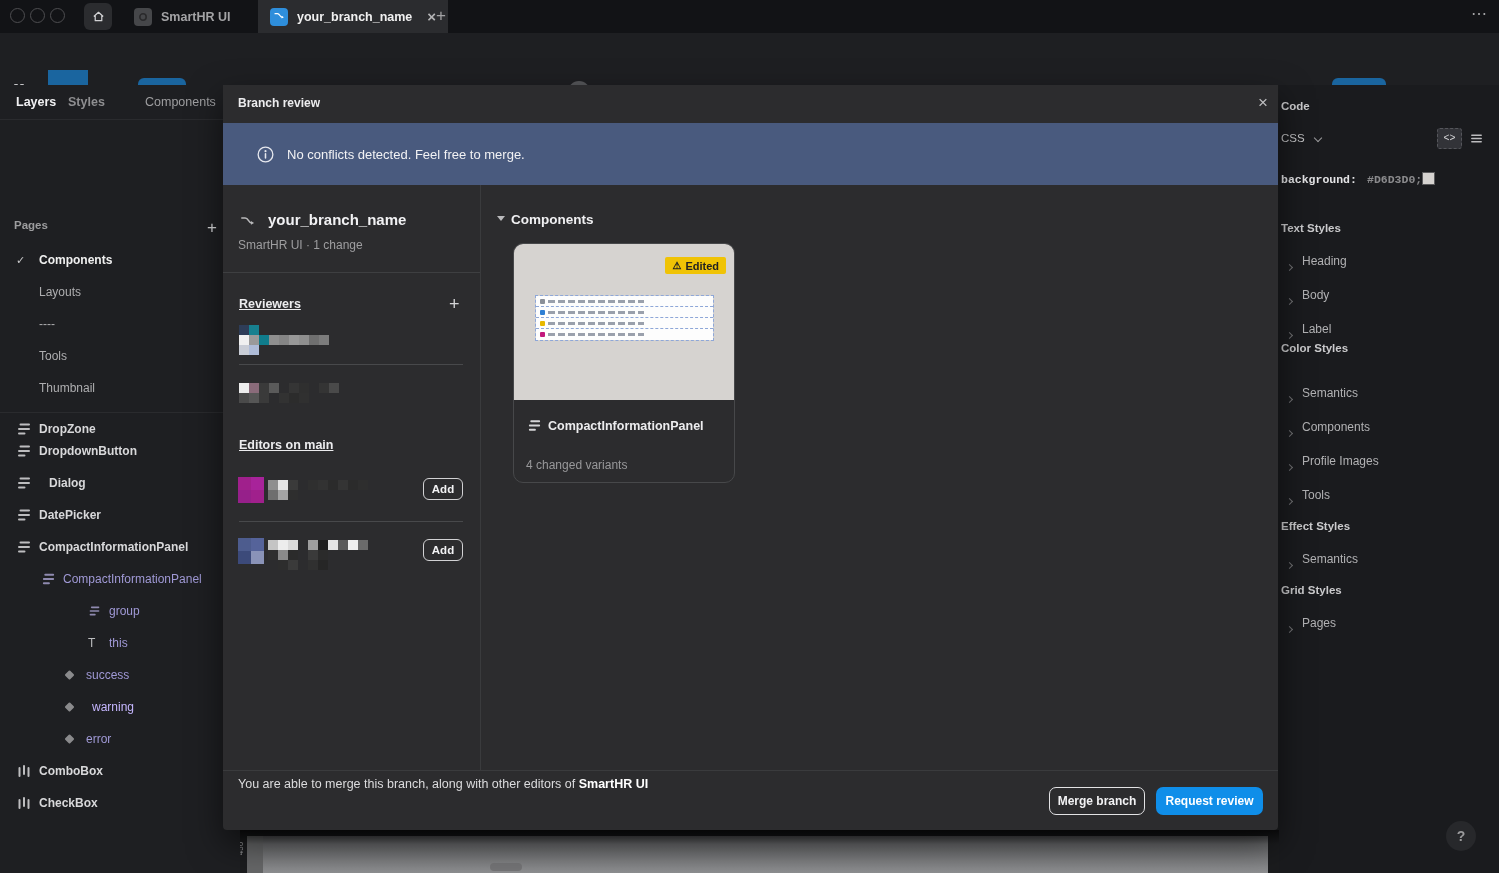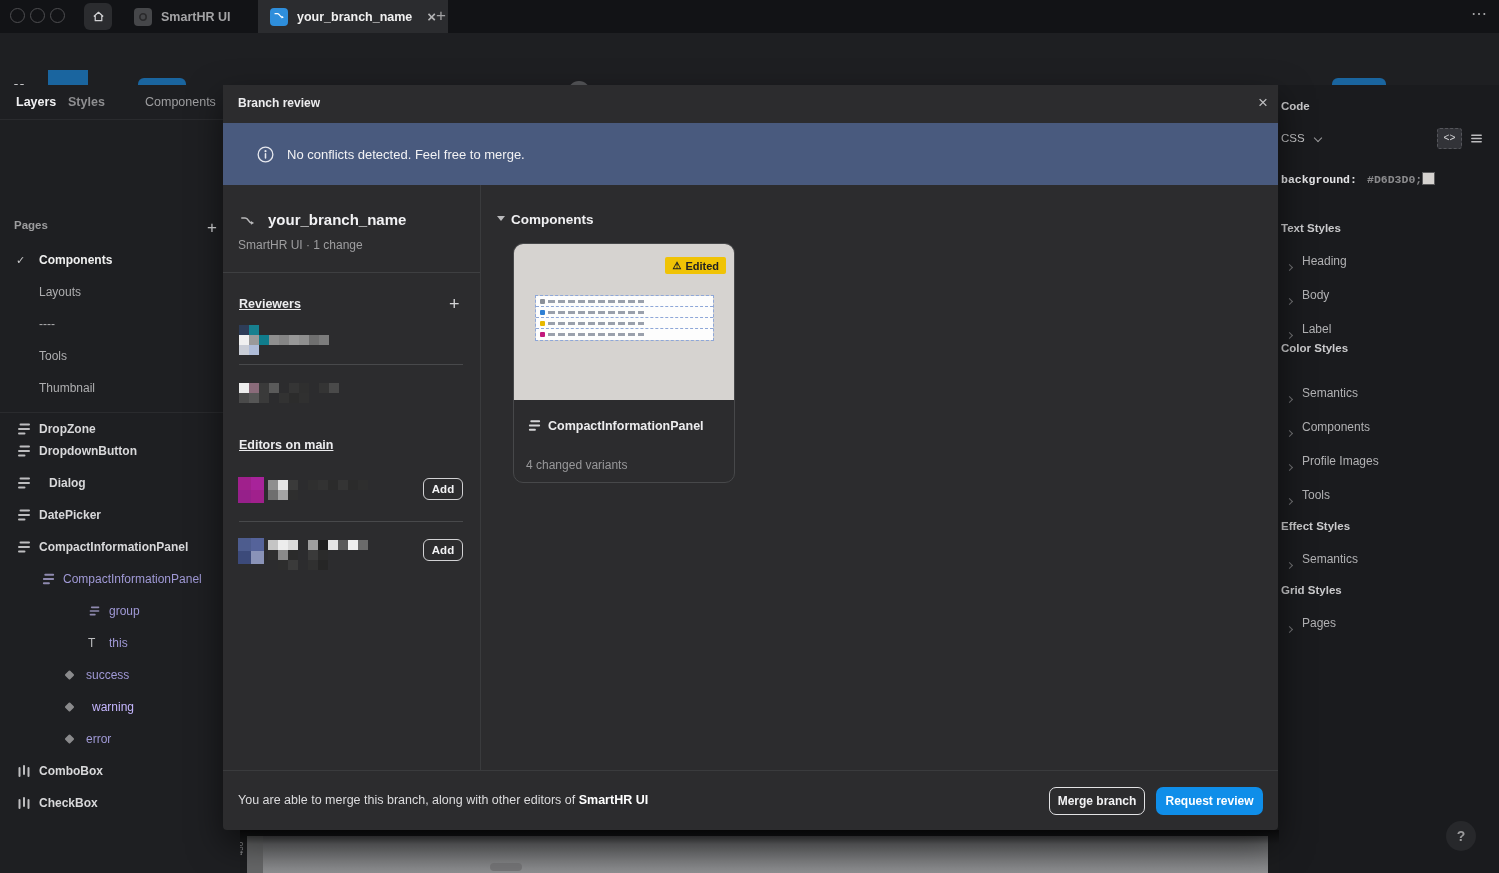--- a/index.html
+++ b/index.html
@@ -94,21 +94,21 @@
   .badge { position:absolute; right:8px; top:13px; height:17px; padding:0 7px; border-radius:2px; color:#222; font-size:11px; font-weight:700; display:flex; align-items:center; gap:4px; }
   .mini-rows { position:absolute; left:22px; top:52px; width:177px; outline:1px dashed #8ea7d8; }
   .mini-row { position:relative; height:11px; background:#fdfdfd; border-bottom:1px dashed #8ea7d8; }
   .mini-row:last-child { border-bottom:none; }
   .mini-ic { position:absolute; left:4px; top:3px; width:5px; height:5px; border-radius:1px; }
   .mini-txt { position:absolute; left:12px; top:4px; width:96px; height:3px;
     background:repeating-linear-gradient(90deg,#9aa0ac 0 7px,transparent 7px 10px); }
   .card-name { position:absolute; left:34px; top:175px; color:#ececee; font-size:12.5px; font-weight:700; }
   .card-meta { position:absolute; left:12px; top:214px; color:#98989a; font-size:12px; }
   .modal-footer { position:absolute; left:0; top:685px; width:100%; height:60px; border-top:1px solid #3a3b3d; }
-  .footer-msg { position:absolute; left:15px; top:22px; color:#dcdcde; font-size:12.5px; }
+  .footer-msg { position:absolute; left:15px; top:6px; color:#dcdcde; font-size:12.5px; }
   .footer-msg b { color:#fff; }
   .btn-outline { position:absolute; top:16px; height:28px; border:1px solid #e2e2e4; border-radius:7px; background:transparent; color:#f2f2f4; font-size:12px; font-weight:700; display:flex; align-items:center; justify-content:center; }
   .btn-fill { position:absolute; top:16px; height:28px; border-radius:7px; color:#fff; font-size:12px; font-weight:700; display:flex; align-items:center; justify-content:center; }
 
   svg { display:block; }
 </style>
 </head>
 <body>
 
 <div class="screen">

